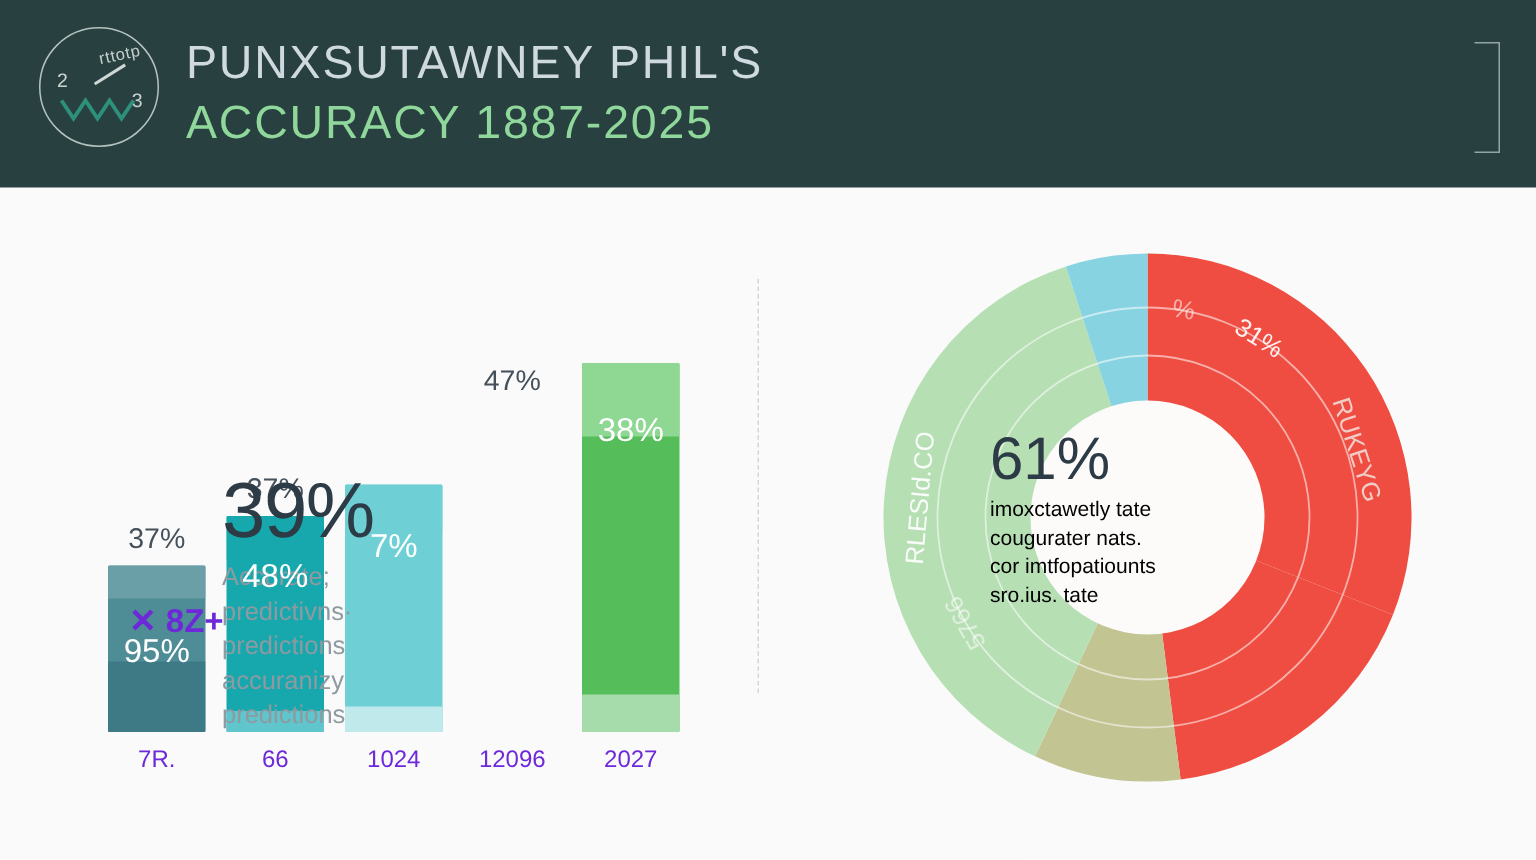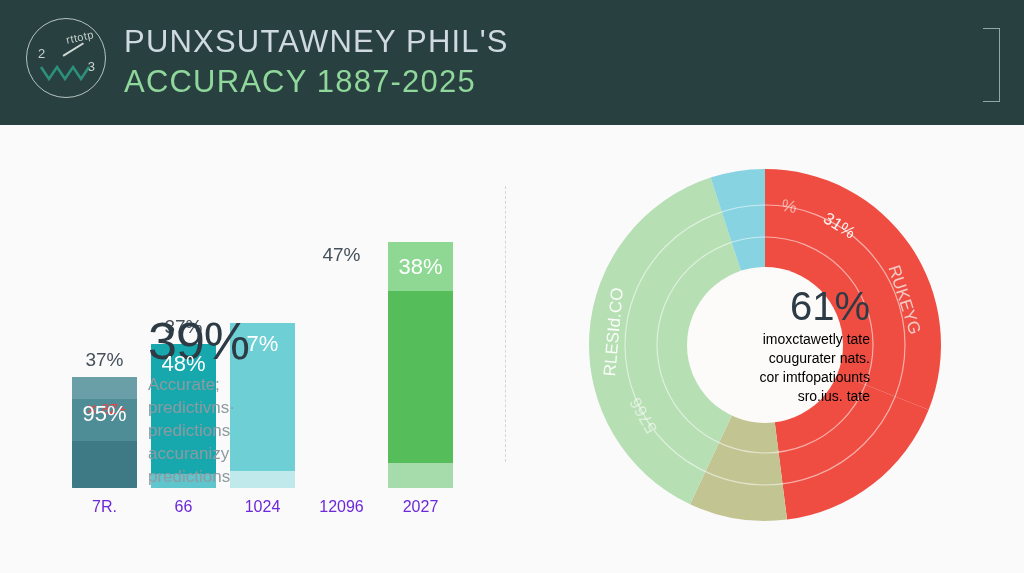--- a/index.html
+++ b/index.html
@@ -157,20 +157,21 @@
     width: 100%;
   }
   .bar-inner-label {
     position: absolute;
     left: 0;
     width: 100%;
     text-align: center;
     font-size: 22px;
     color: #ffffff;
     z-index: 3;
+    margin-top: 20px;
   }
   .bar-top-label {
     position: absolute;
     left: 0;
     width: 100%;
     text-align: center;
     font-size: 19px;
     color: #45505a;
   }
   .bar-axis-label {
@@ -197,42 +198,43 @@
   }
   .callout-lines {
     margin-top: 4px;
     font-size: 17px;
     line-height: 23px;
     color: #8e9aa0;
   }
   .callout-badge {
     position: absolute;
     left: -62px; top: 88px;
-    font-size: 14px;
-    color: #ef4444;
-    white-space: nowrap;
+    font-size: 22px;
+    color: #6d28d9;
+    white-space: nowrap;
+    font-weight: bold;
   }
 
   
   .donut-panel {
     position: absolute;
     left: 505px; top: 125px;
     width: 519px; height: 448px;
   }
   .donut-wrap {
     position: absolute;
     left: 82px; top: 42px;
     width: 356px; height: 356px;
   }
   .donut-center-text {
     position: absolute;
     left: 50%; top: 50%;
     transform: translate(-50%, -50%);
     width: 210px;
-    text-align: right;
+    text-align: left;
     z-index: 5;
     pointer-events: none;
   }
   .donut-center-value {
     font-size: 40px;
     color: #2c3b45;
     line-height: 44px;
   }
   .donut-center-lines {
     margin-top: 2px;

